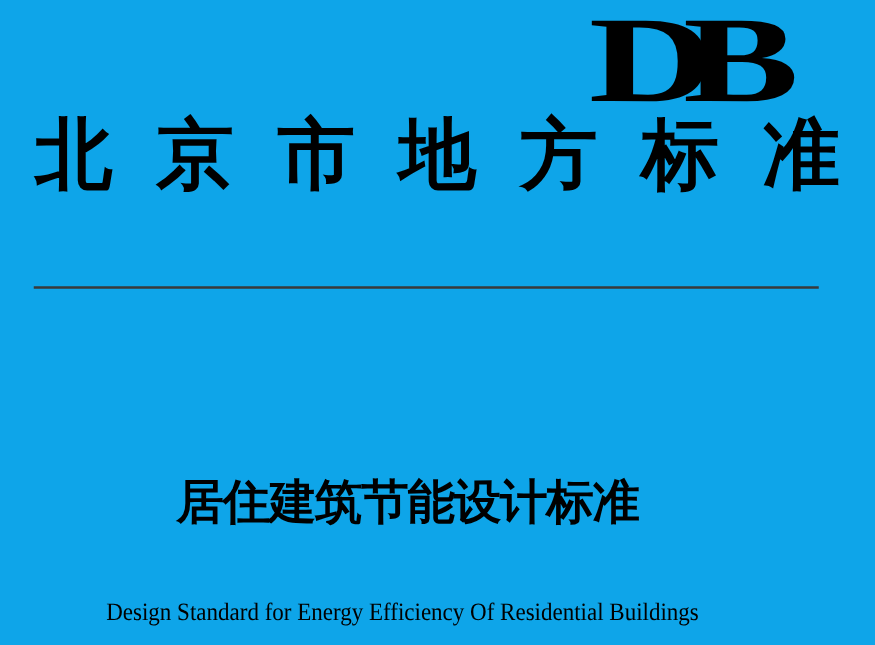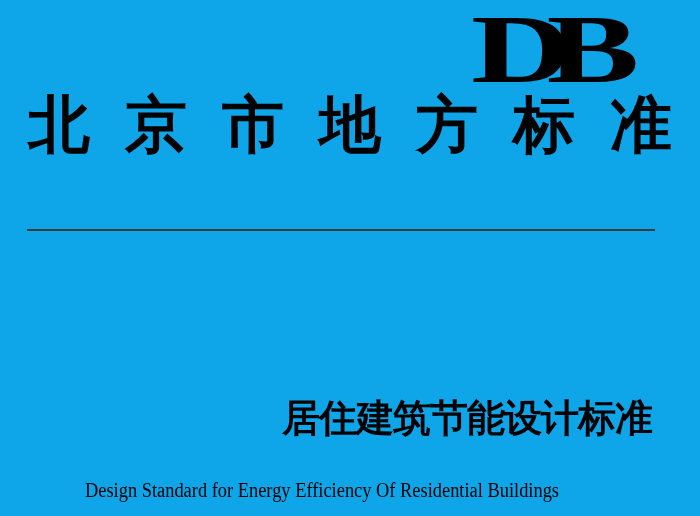--- a/index.html
+++ b/index.html
@@ -49,24 +49,24 @@
     top: 229px;
     left: 27px;
     width: 628px;
     height: 2px;
     background: #3a3a3a;
     border: none;
   }
   
   .title-zh {
     position: absolute;
-    top: 397px;
+    top: 381px;
     left: 0;
     width: 652px;
-    text-align: right;
+    text-align: center;
     font-family: "Liberation Sans", "DejaVu Sans", sans-serif;
     font-weight: bold;
     font-size: 38px;
     line-height: 42px;
     letter-spacing: -1px;
     color: #000000;
     white-space: nowrap;
   }
   
   .title-en {

